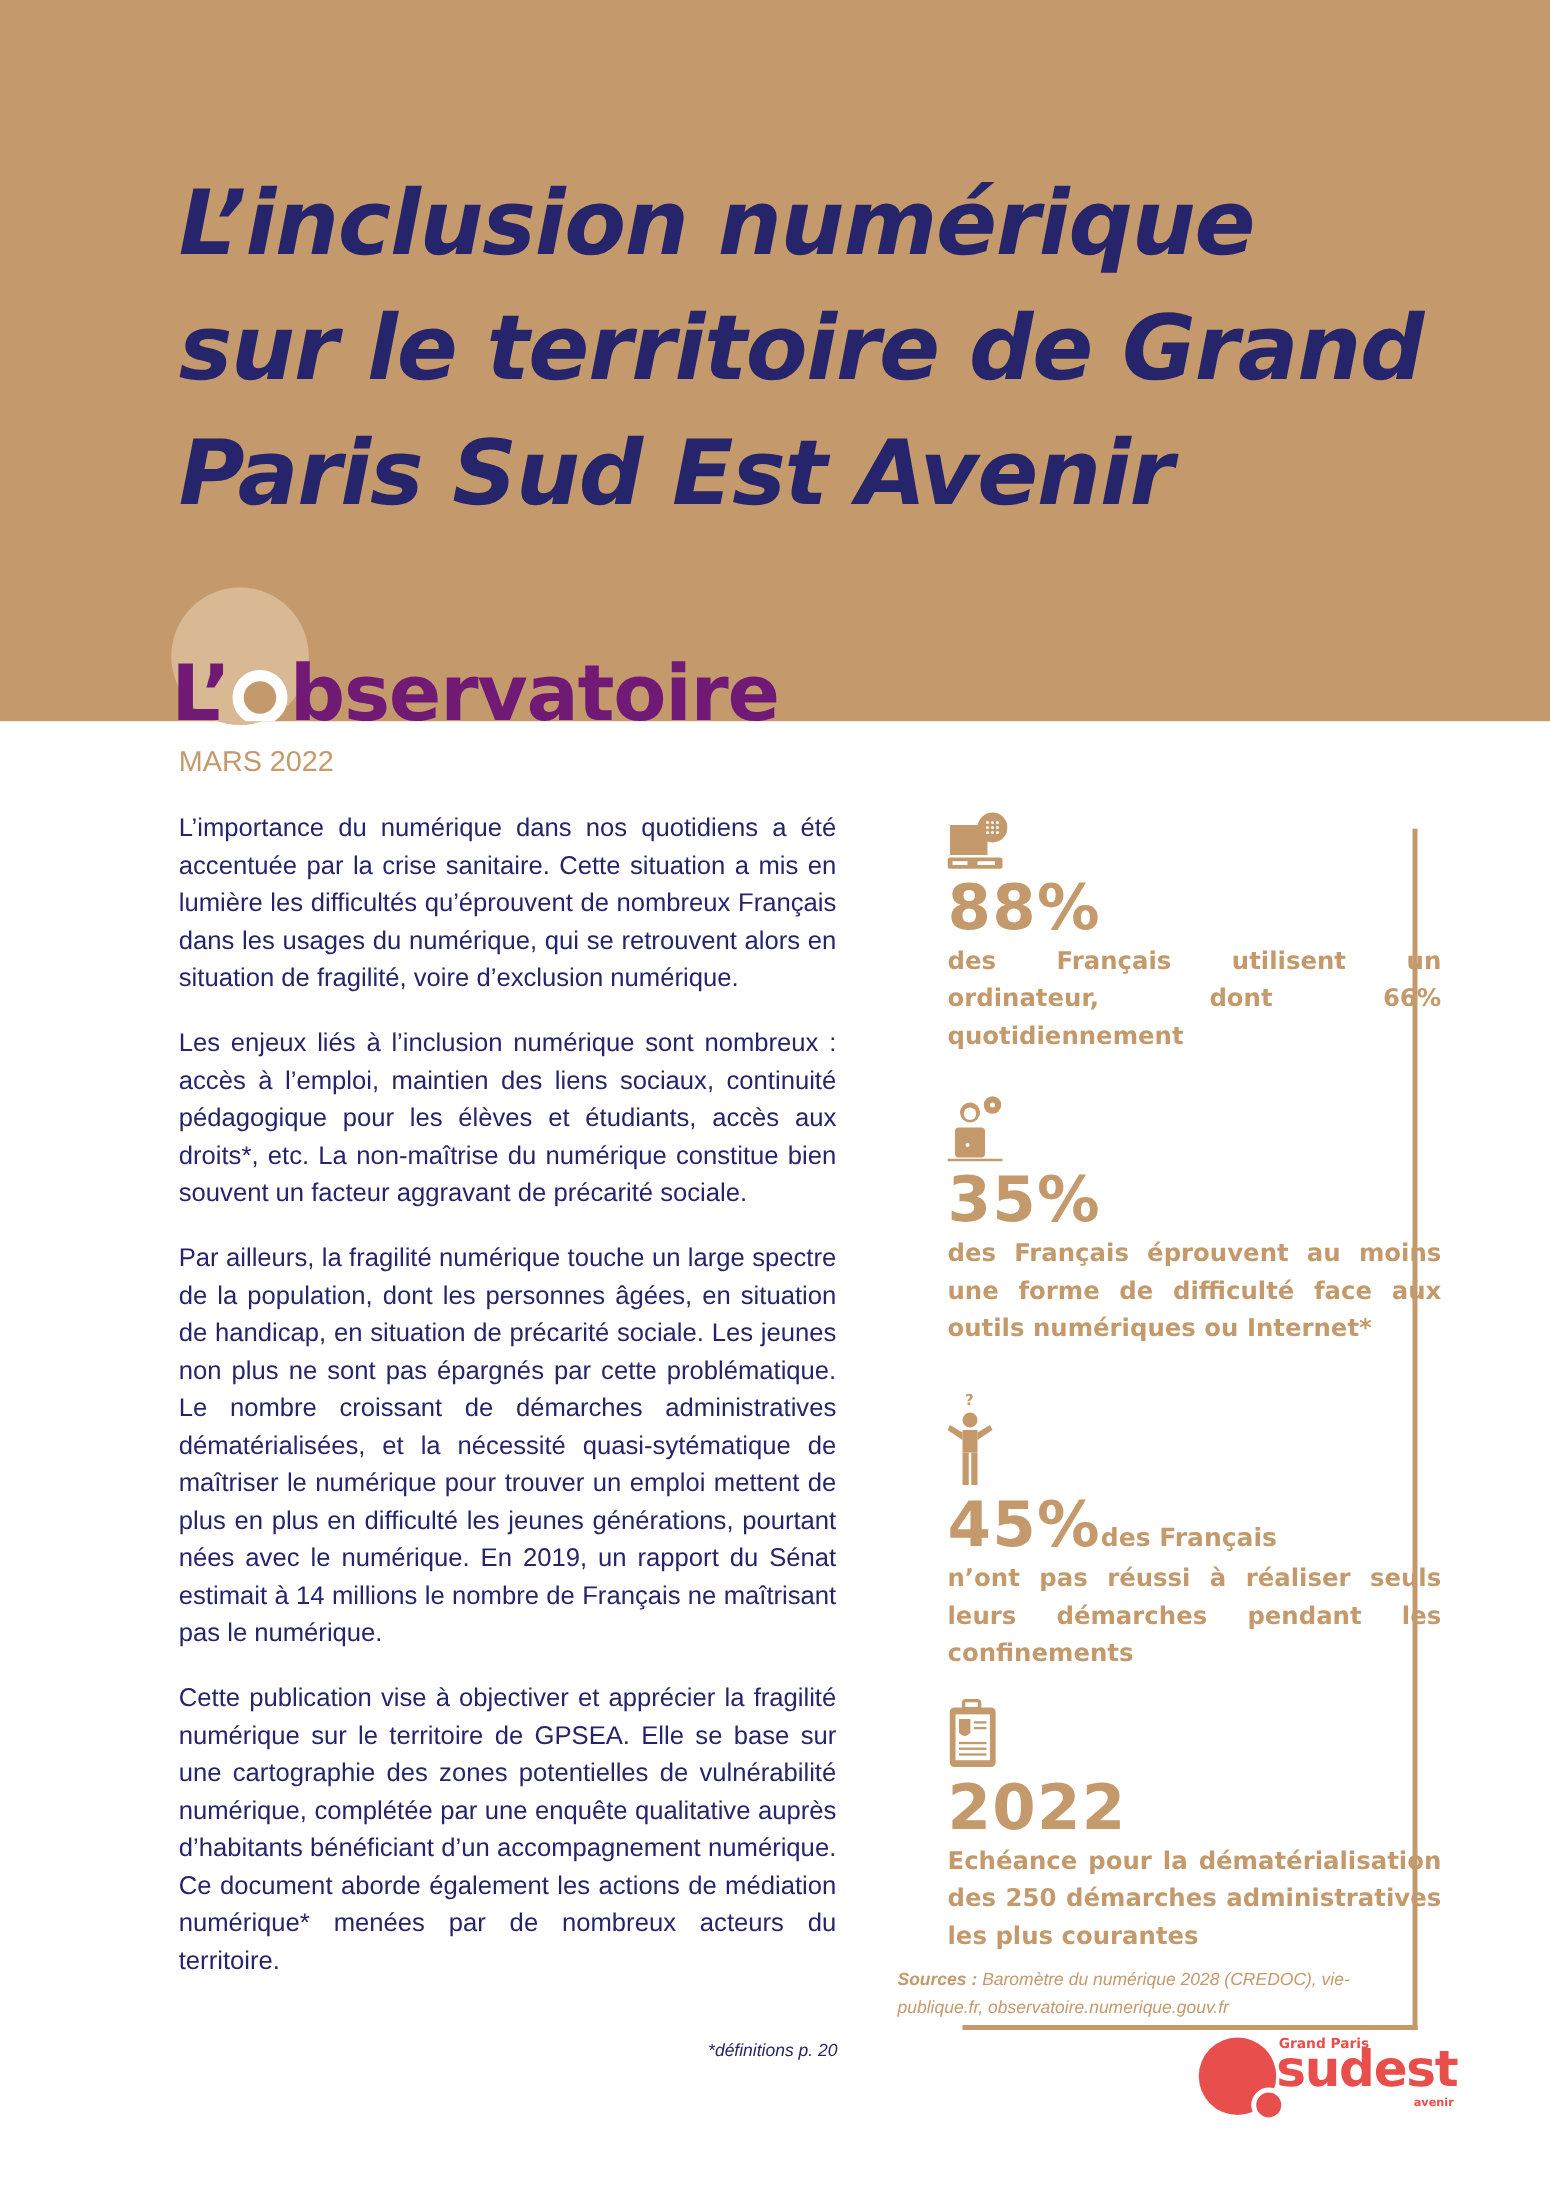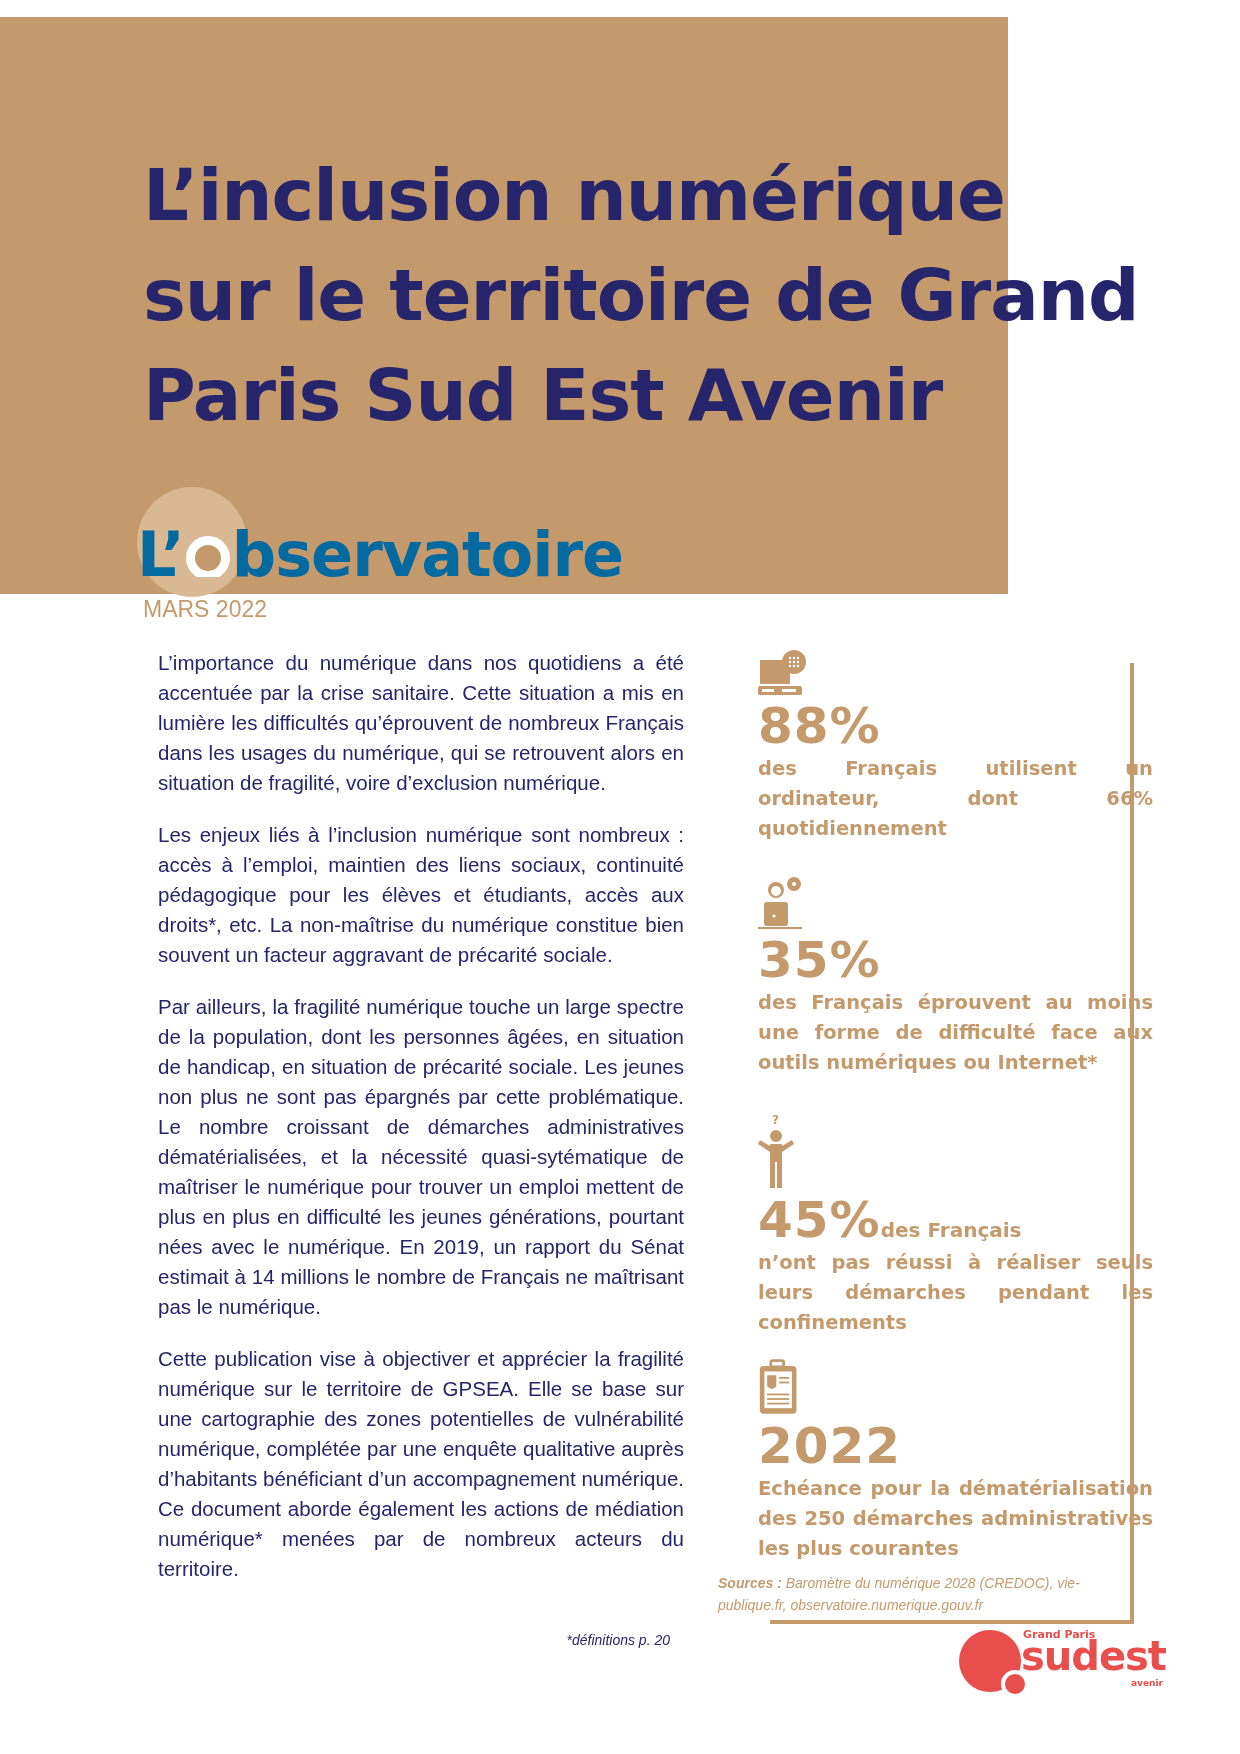--- a/index.html
+++ b/index.html
@@ -2,52 +2,53 @@
 <html><head>
   <meta charset="utf-8">
   <style>
     html, body { margin: 0; padding: 0; }
     body {
       width: 1240px; height: 1754px; position: relative; overflow: hidden;
       background: #ffffff;
       font-family: "Liberation Sans", sans-serif;
     }
     .hero {
-      position: absolute; left: 0; top: 17px; width: 1008px; height: 577px;
+      position: absolute; left: 0; top: 0; width: 1240px; height: 577px;
       background: #C49A6C;
+      font-style: italic;
     }
     .hero-title {
       position: absolute; left: 143px; top: 128px; width: 1000px;
       color: #26246A; font-family: "DejaVu Sans", sans-serif; font-weight: bold;
       font-size: 72px; line-height: 100px; letter-spacing: -1px; margin: 0;
     }
     .hero-circle {
       position: absolute; left: 137px; top: 470px; width: 110px; height: 110px;
       border-radius: 50%; background: #D9B894;
     }
     .obs-wrap {
       position: absolute; left: 137px; top: 515px; height: 62px; width: 560px; overflow: hidden;
     }
     .obs-logo {
       position: absolute; left: 0; top: 0;
-      color: #0369a1; font-family: "DejaVu Sans", sans-serif; font-weight: bold;
+      color: #701a75; font-family: "DejaVu Sans", sans-serif; font-weight: bold;
       font-size: 62px; line-height: 80px; letter-spacing: -1px; white-space: nowrap;
     }
     .obs-logo .o-ring {
       display: inline-block; width: 44px; height: 44px; border-radius: 50%;
       border: 9px solid #ffffff; background: #C49A6C; vertical-align: -4px; margin: 0 2px;
       box-sizing: border-box;
     }
     .date {
       position: absolute; left: 143px; top: 596px;
       color: #C49A6C; font-size: 23px; letter-spacing: 0;
     }
     .body-col {
       position: absolute; left: 143px; top: 648px; width: 526px;
-      color: #26246A; font-size: 20.5px; line-height: 30px; margin-left: 15px;
+      color: #26246A; font-size: 20.5px; line-height: 30px;
     }
     .body-col p { margin: 0 0 22px 0; text-align: justify; }
     .footnote {
       position: absolute; left: 470px; top: 1632px; width: 200px; text-align: right;
       color: #26246A; font-style: italic; font-size: 14px;
     }
     .stats-frame {
       position: absolute; left: 770px; top: 663px; width: 360px; height: 957px;
       border-right: 4px solid #C49A6C; border-bottom: 4px solid #C49A6C;
     }

